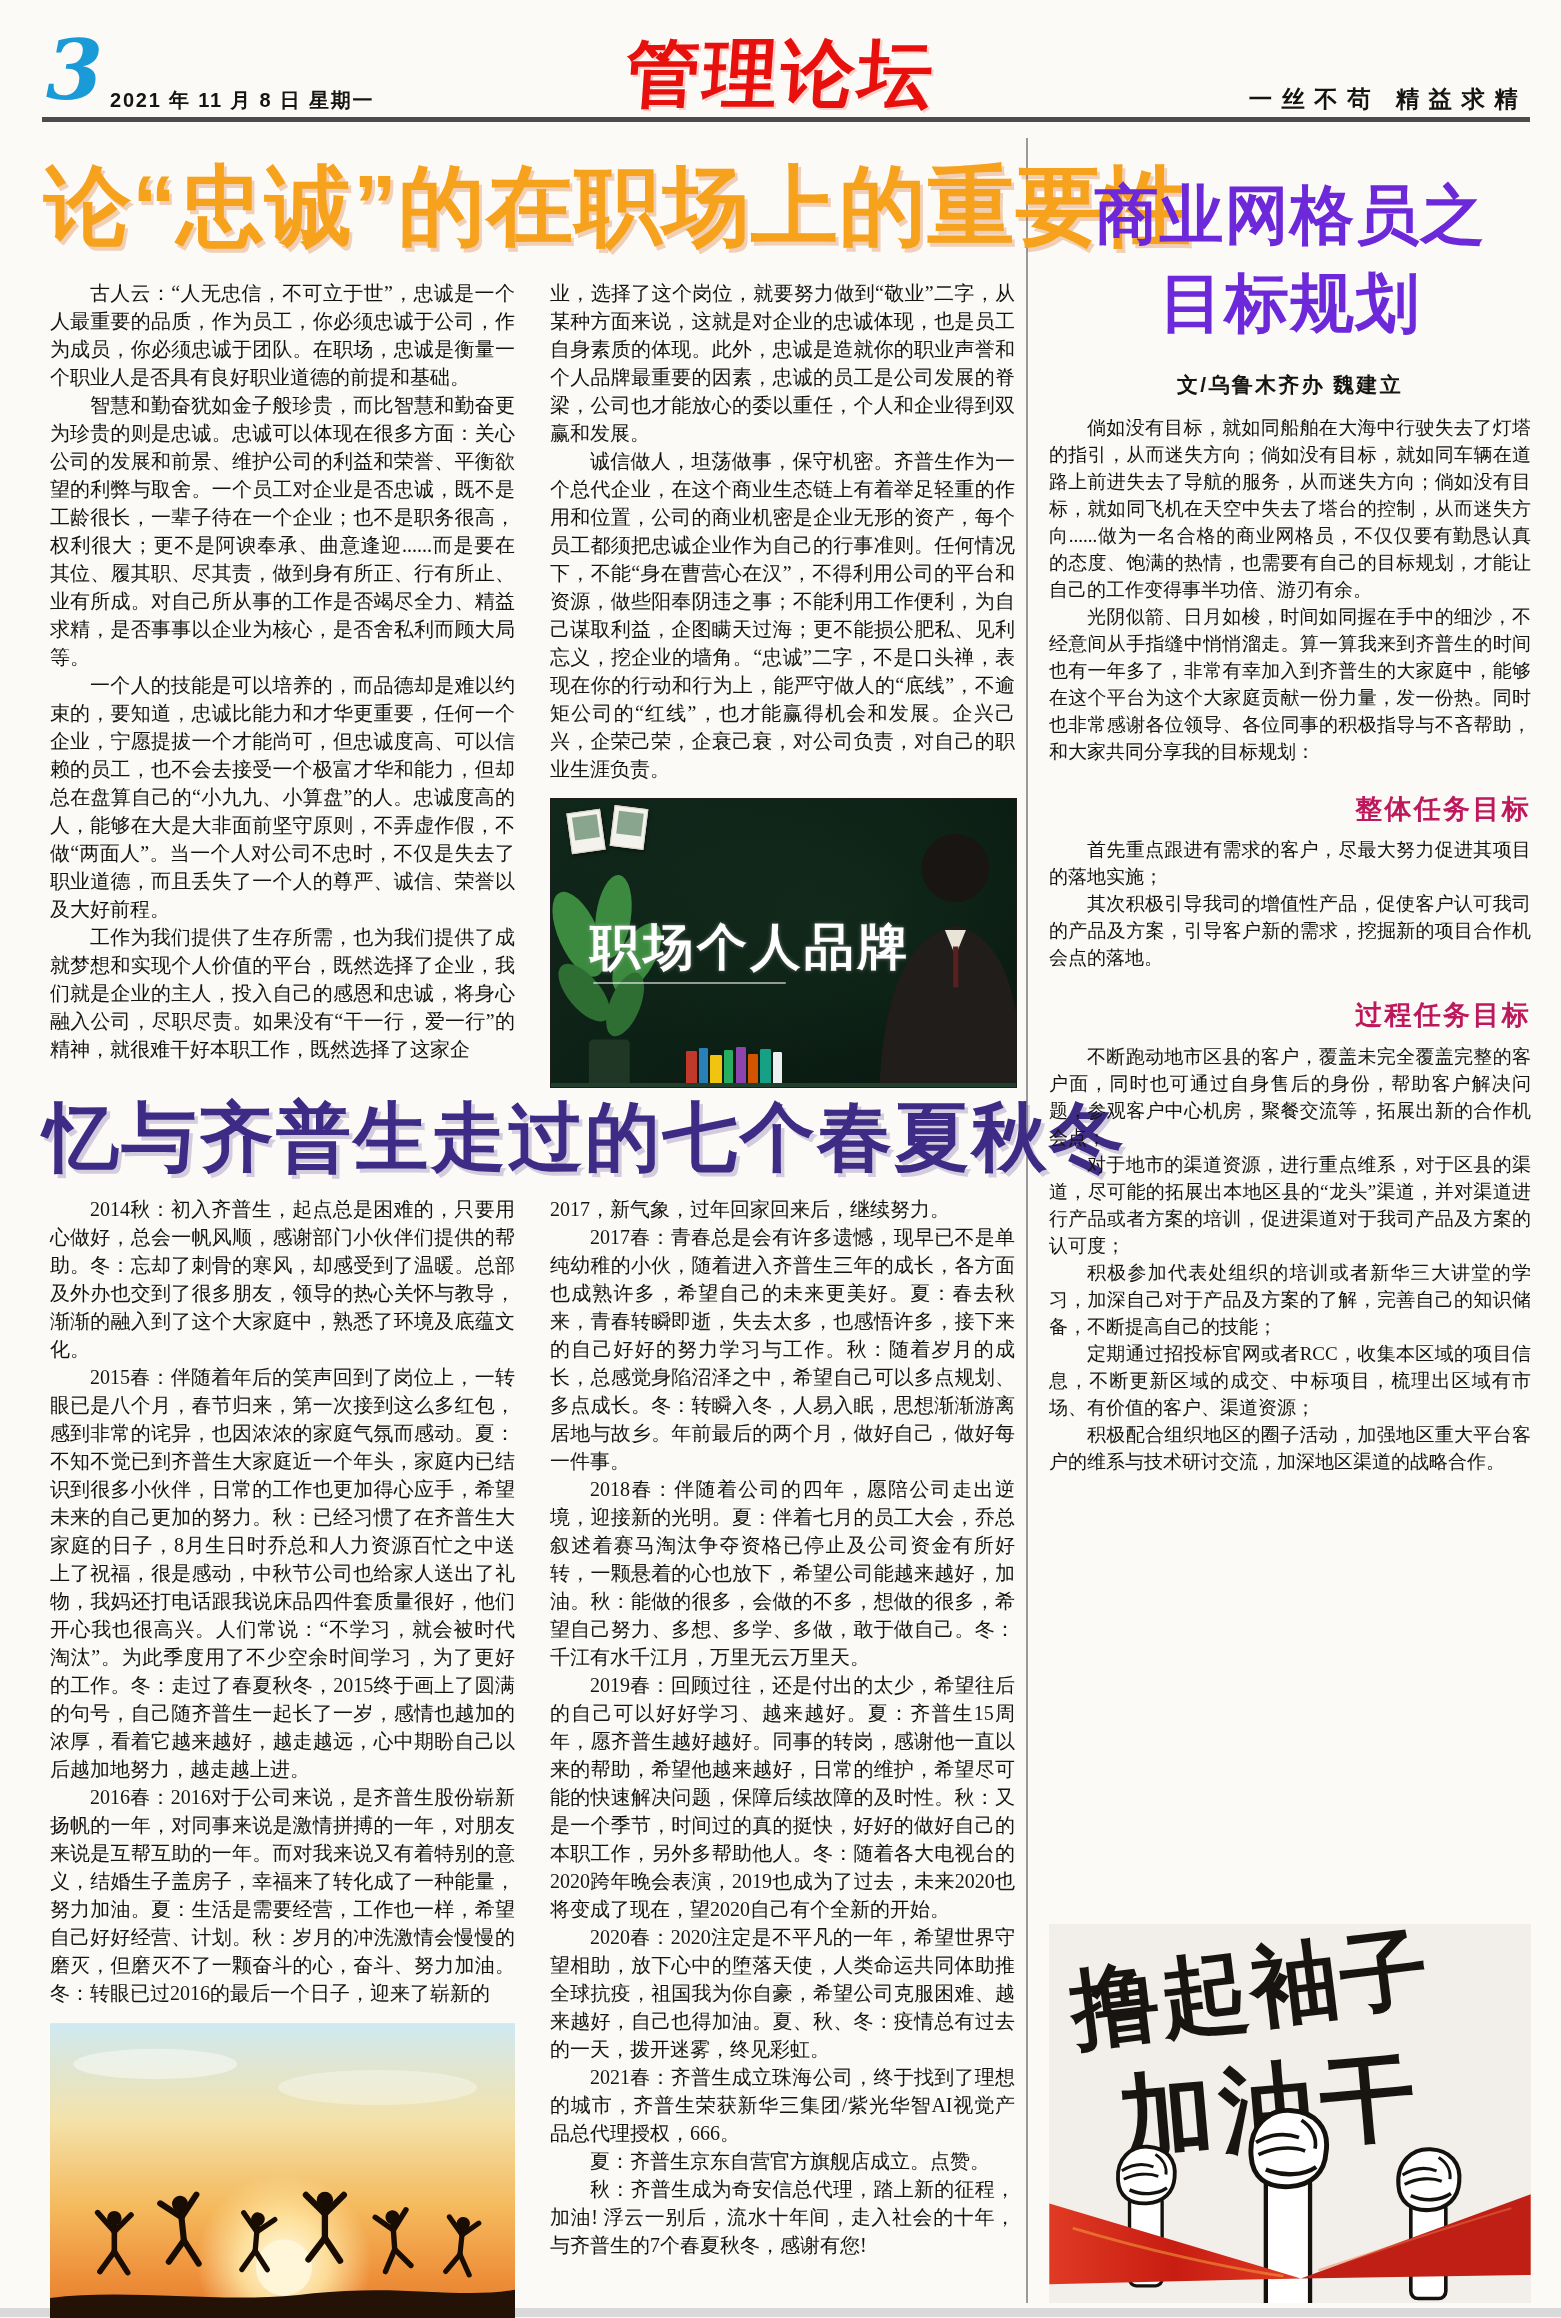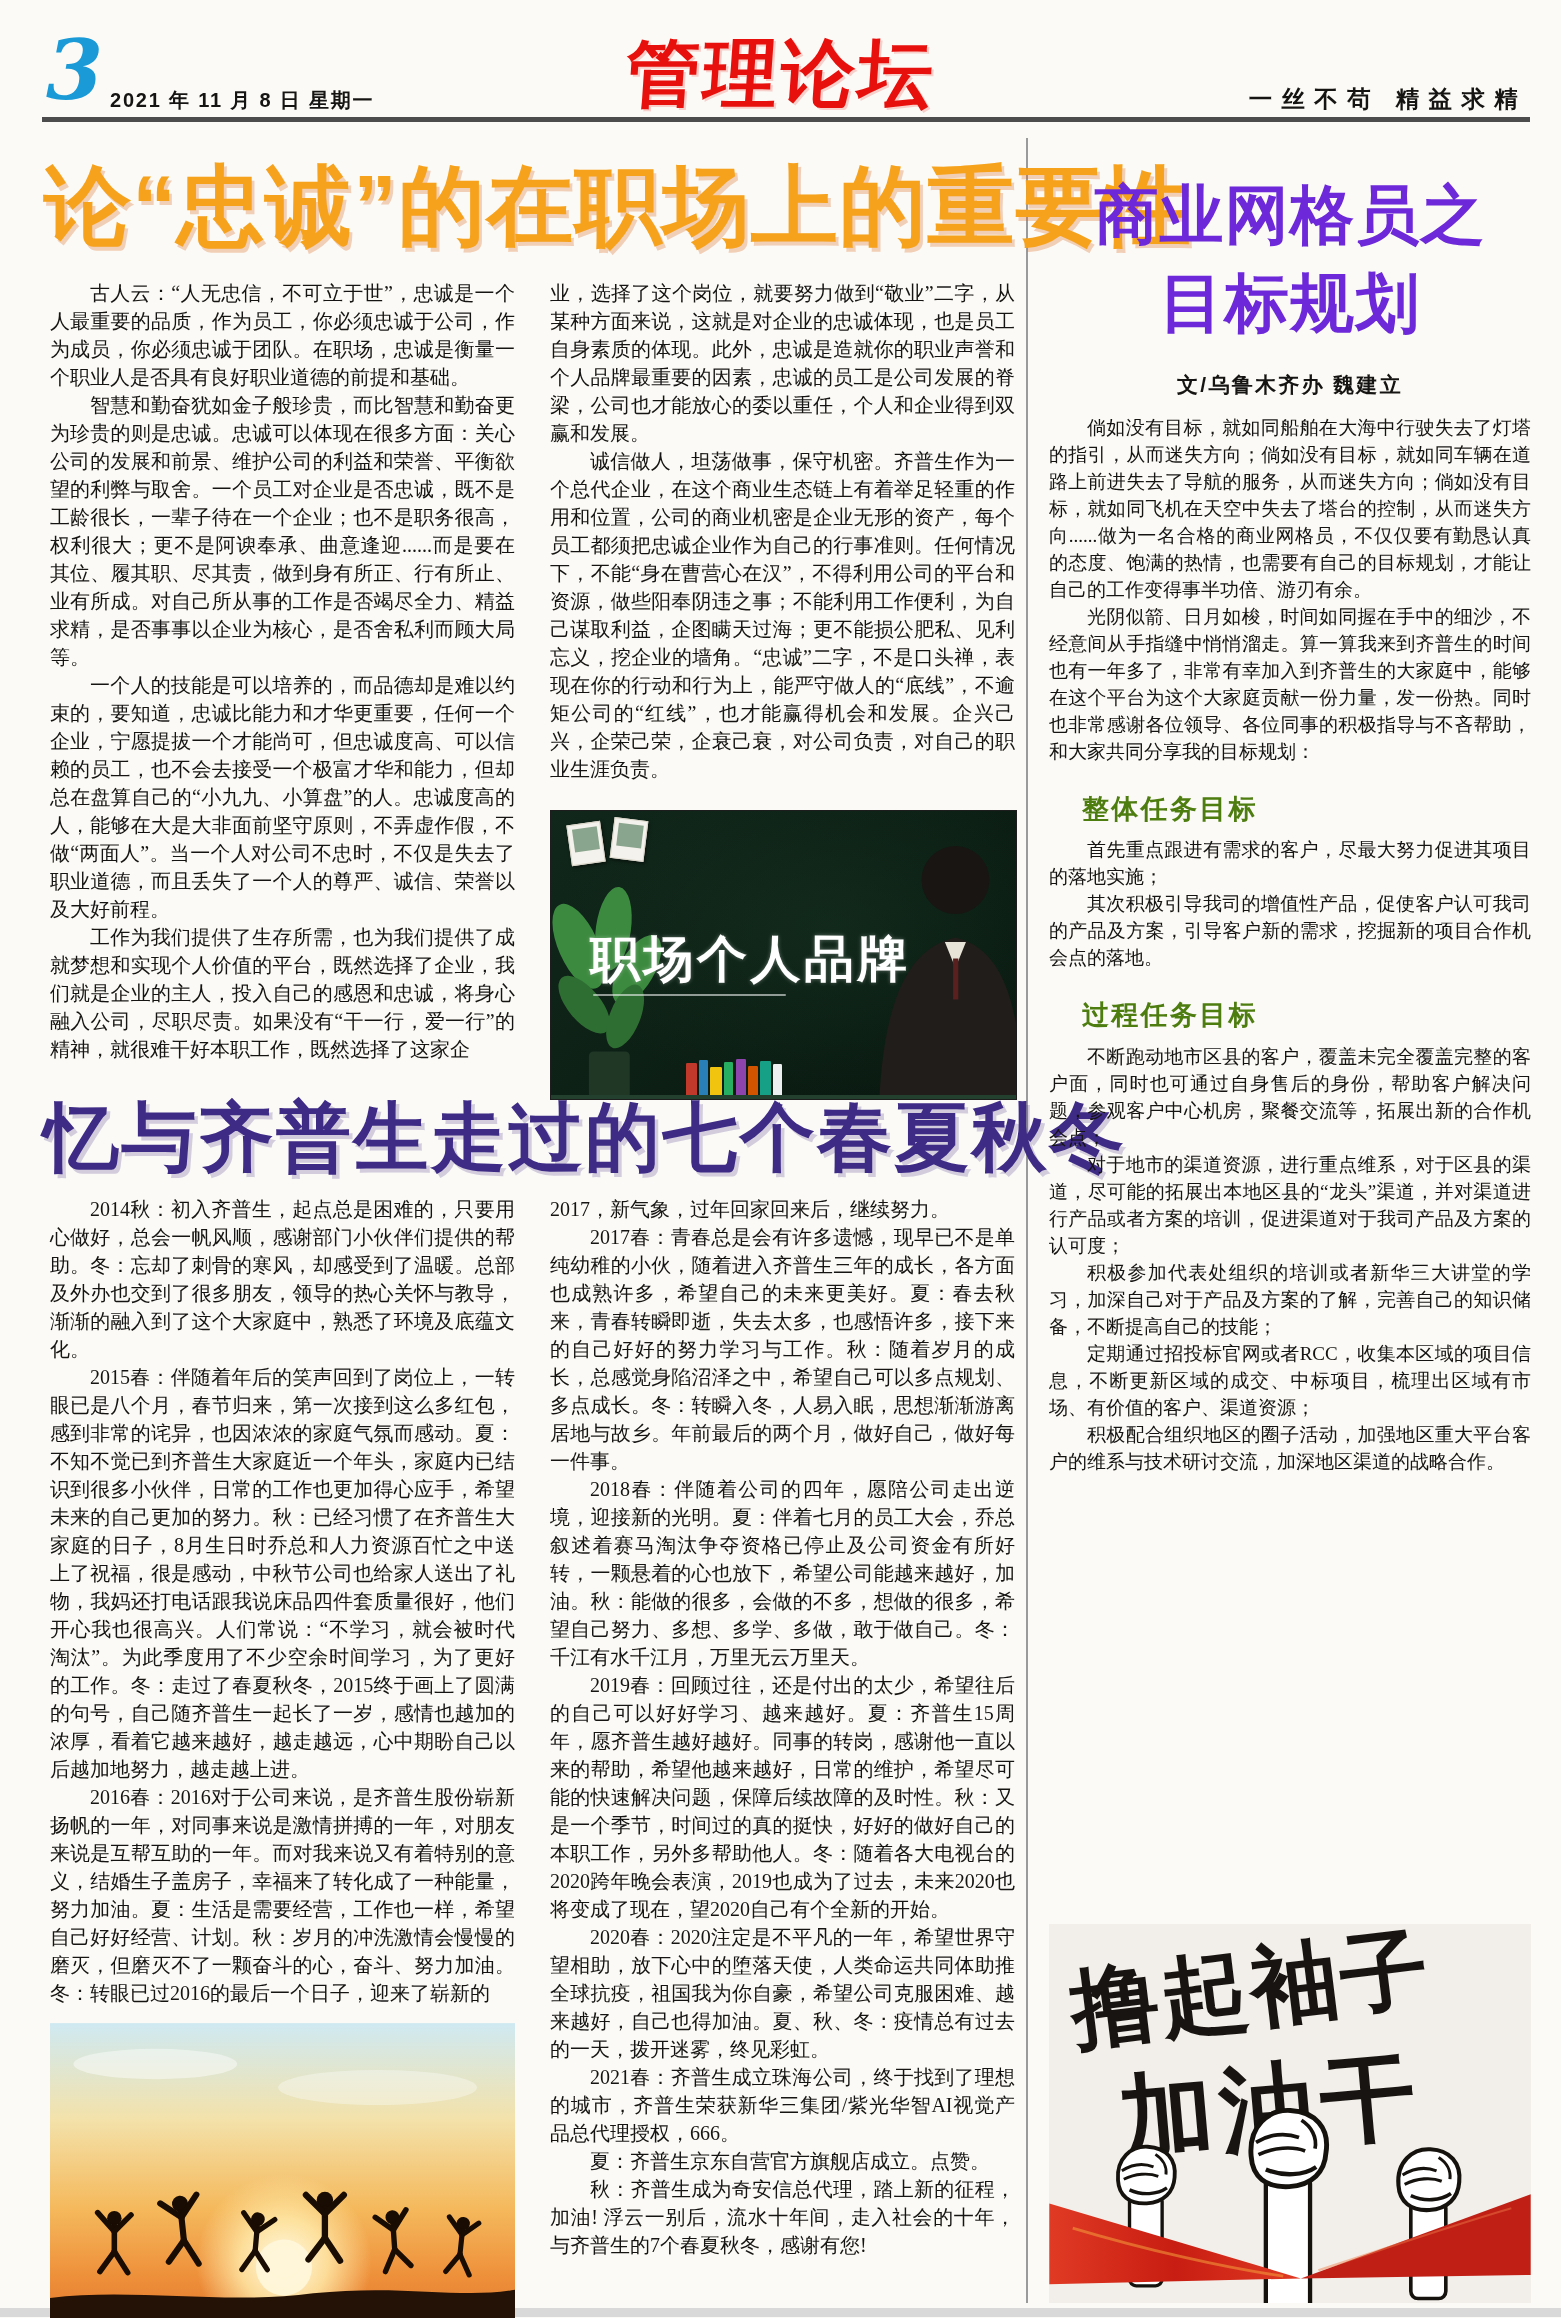--- a/index.html
+++ b/index.html
@@ -45,21 +45,21 @@
     margin-top:16.4px;text-align:center;white-space:nowrap;
     font:900 87px "Liberation Sans","DejaVu Sans",sans-serif;color:#f6a21d;
     letter-spacing:1.2px;text-shadow:2.9px 3.5px 0 rgba(214,92,18,.28);
   }
   .a1col{position:absolute;width:465px;top:147px;}
   .a1col.c1{left:5.9px;}
   .a1col.c2{left:506px;}
 
   
   .img-blackboard{
-    position:relative;margin-top:27px;width:465px;height:288px;overflow:hidden;
+    position:relative;margin-top:15px;width:465px;height:288px;overflow:hidden;
     background:radial-gradient(ellipse at 60% 40%, #17352275 0%, transparent 70%),
                linear-gradient(135deg,#11271b 0%,#0d2015 45%,#081710 100%);
     border:0.6px solid #1d1d1d;
   }
   .bb-text{
     position:absolute;left:39px;top:115px;color:#fff;
     font:700 50px "Liberation Sans","DejaVu Sans",sans-serif;letter-spacing:3.5px;
     text-shadow:0 0 4.7px rgba(255,255,255,.35);white-space:nowrap;
   }
   .bb-underline{position:absolute;left:42px;top:183px;width:193px;height:2.3px;background:rgba(255,255,255,.55);border-radius:1.2px;}
@@ -91,21 +91,21 @@
     margin-top:36px;text-align:center;
     font:900 64px "Liberation Sans","DejaVu Sans",sans-serif;color:#6d28d9;
     line-height:1.38;letter-spacing:1.2px;
   }
   .a3-byline{
     margin-top:23.4px;margin-bottom:15px;text-align:center;
     font:600 21px "Liberation Sans","DejaVu Sans",sans-serif;letter-spacing:2.3px;
   }
   .a3-subhead{
     margin:26px 0 9.4px 0;padding-left:33px;
-    font:800 27px "Liberation Sans","DejaVu Sans",sans-serif;color:#4d7c0f;letter-spacing:2.3px;
+    font:800 27px "Liberation Sans","DejaVu Sans",sans-serif;color:#be185d;letter-spacing:2.3px;text-align:right;
   }
   .a3-body{max-height:1416px;overflow:hidden;}
 
   
   .img-fists{
     position:absolute;left:1049px;top:1924px;width:482px;height:379px;
     background:#f2efea;overflow:hidden;
   }
   .fists-line1{
     position:absolute;left:21px;top:5.9px;transform:rotate(-7deg);

